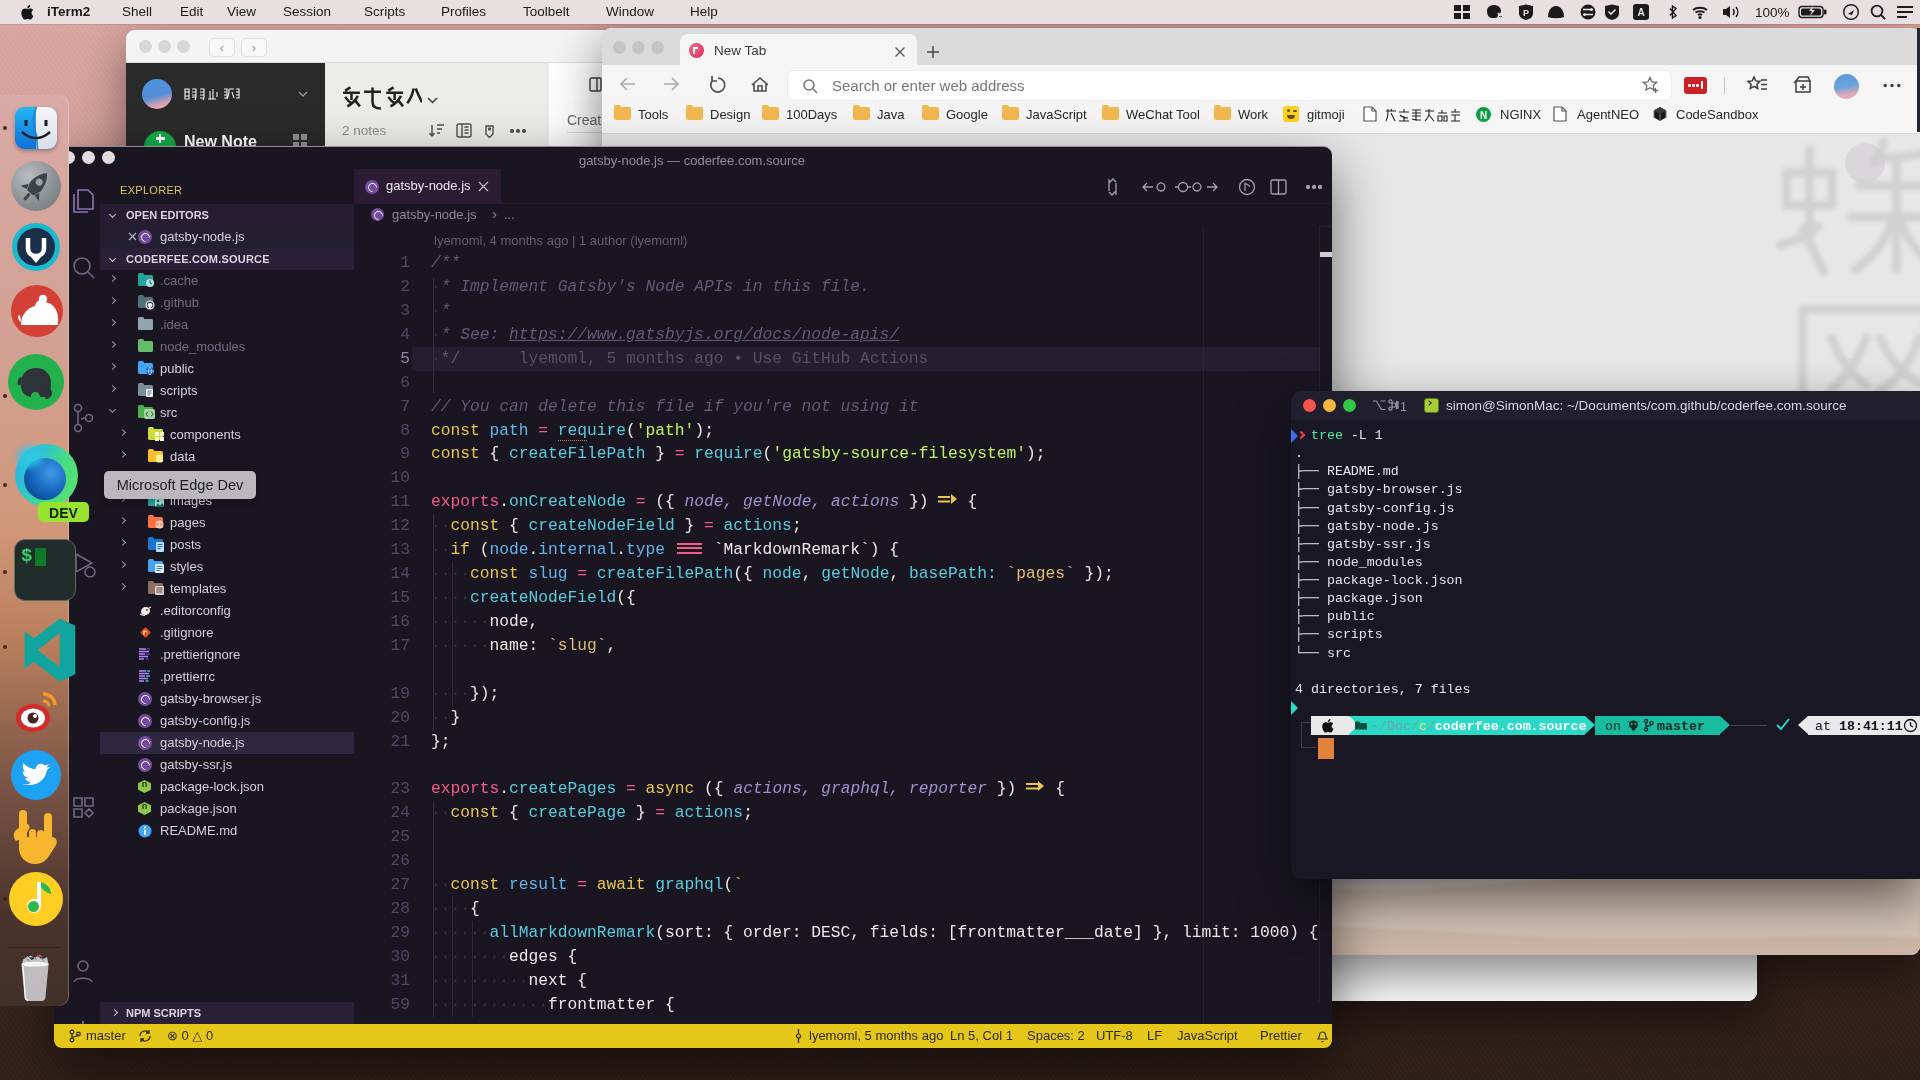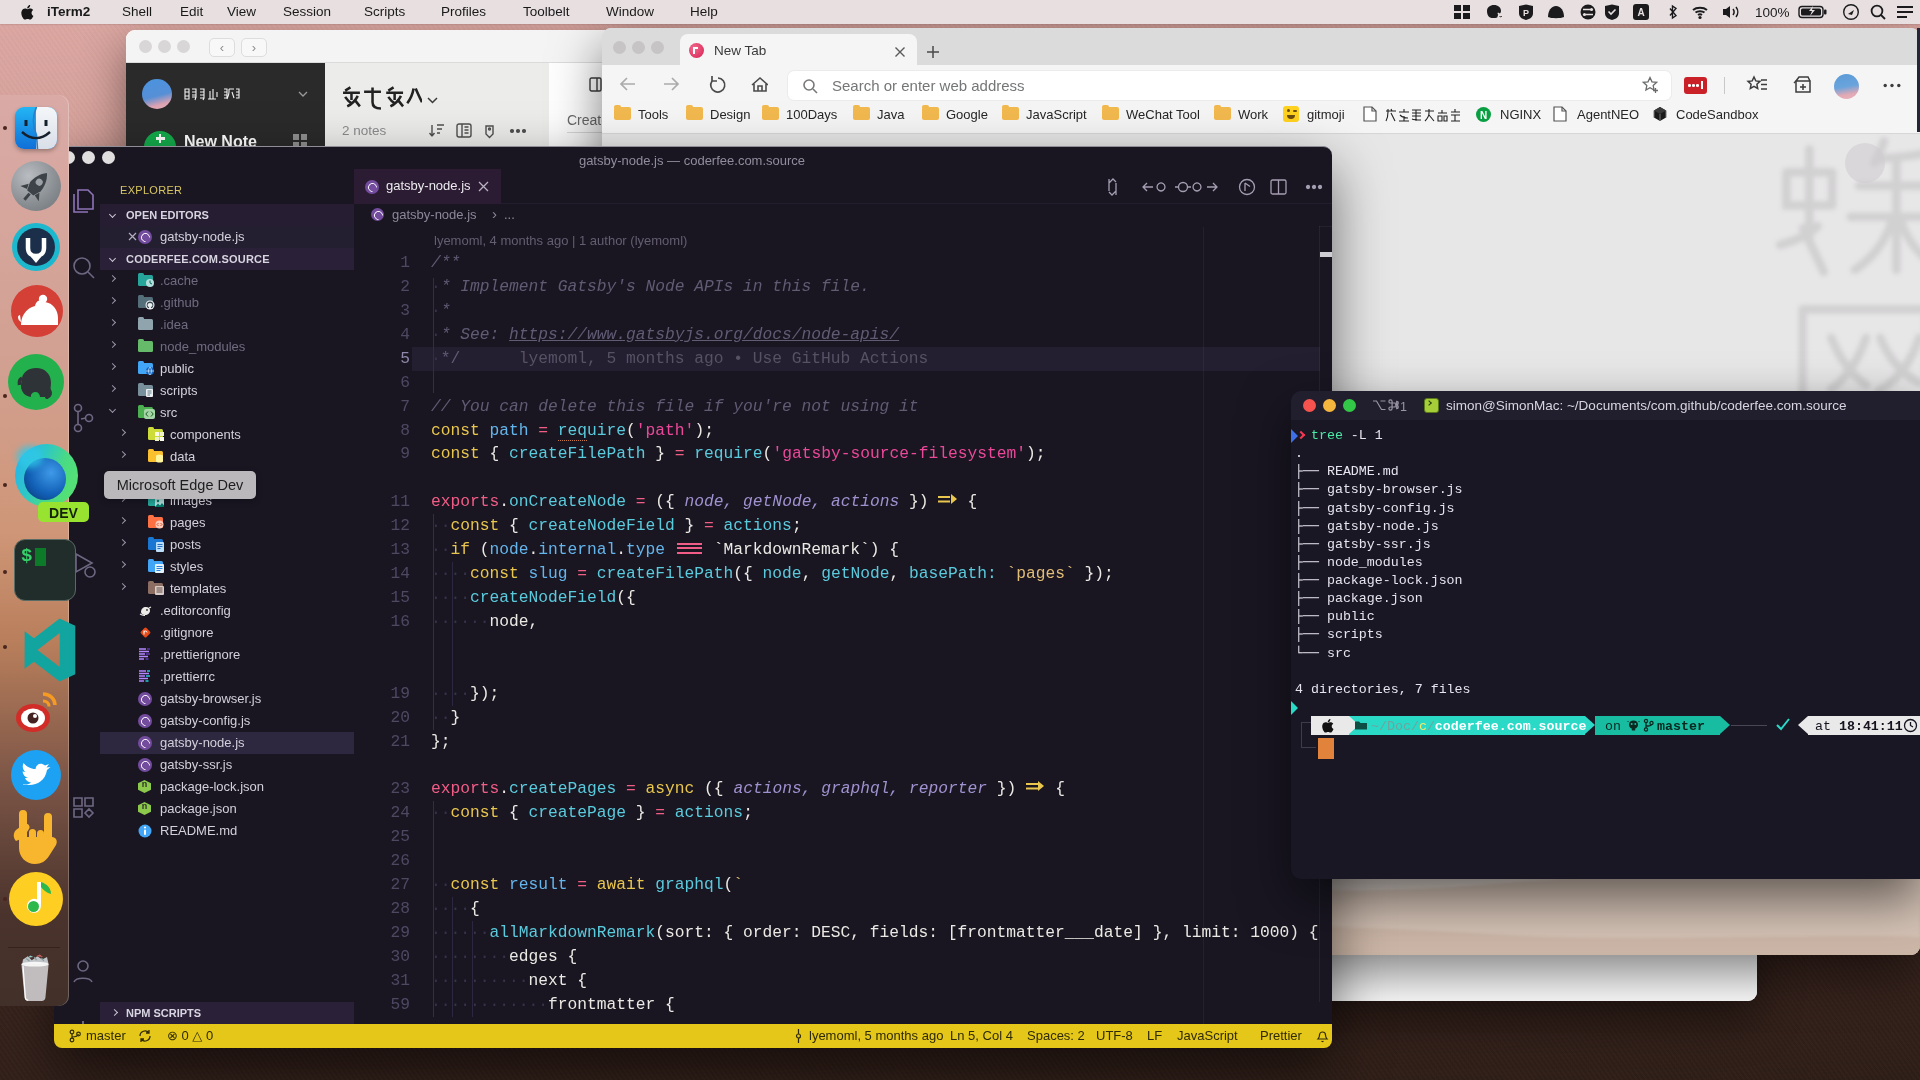--- a/index.html
+++ b/index.html
@@ -56,21 +56,21 @@
 .npmico{position:absolute;left:38px;top:4px;width:13px;height:13px;background:#8cc84b;clip-path:polygon(50% 0,100% 25%,100% 75%,50% 100%,0 75%,0 25%)}
 .npmico:before{content:"n";position:absolute;left:0;width:13px;text-align:center;top:-1px;font-size:9px;color:#2d2d2d;font-weight:bold}
 
 #vscode .tabbar{left:300px;top:22px;width:978px;height:35px;border-bottom:1px solid #221e2e}
 #vscode .tab1{position:absolute;left:0;top:0;width:147px;height:35px;background:#2b1b33}
 #vscode .crumbs{left:300px;top:57px;width:978px;height:23px;color:#8d8798;font-size:13px}
 .cl{position:absolute;left:300px;width:966px;height:24px;font-family:"Liberation Mono",monospace;font-size:16.25px;line-height:24px;white-space:pre}
 .cl .ln{position:absolute;left:0;width:56px;text-align:right;color:#4e4863}
 .cl .ct{position:absolute;left:77px}
 .cm{color:#615b74;font-style:italic}
-.yy{color:#e9c64d}.pk{color:#f25d87}.cy{color:#5acbdd}.bl{color:#64b5ec}.oo{color:#ec4899}.o2{color:#e2bd75}.pu{color:#a091cf;font-style:italic}.wh{color:#ece9e4}.dt{color:#37324a}
+.yy{color:#e9c64d}.pk{color:#f25d87}.cy{color:#5acbdd}.bl{color:#64b5ec}.oo{color:#bef264}.o2{color:#e2bd75}.pu{color:#a091cf;font-style:italic}.wh{color:#ece9e4}.dt{color:#37324a}
 .lig-eq{display:inline-block;width:29px;height:11px;vertical-align:baseline;background:repeating-linear-gradient(#f25d87 0 2px,transparent 2px 4.5px);background-size:25px 11px;background-repeat:no-repeat;background-position:2px 0}
 .lig-ar{display:inline-block;position:relative;width:19.5px;height:12px}
 .lig-ar:before{content:"";position:absolute;left:0px;top:2px;width:12px;height:1.8px;background:#e9c64d;box-shadow:0 4.5px 0 #e9c64d}
 .lig-ar:after{content:"";position:absolute;right:1px;top:-.5px;border-left:6.5px solid #e9c64d;border-top:5.5px solid transparent;border-bottom:5.5px solid transparent}
 #vscode .statusbar{left:0;top:877px;width:1278px;height:24px;background:#e4c718;border-radius:0 0 8px 8px;color:#2f2a08;font-size:13px}
 #vscode .statusbar span{position:absolute;top:3.5px;white-space:nowrap}
 
 #term{left:1291px;top:391px;width:629px;height:488px;border-radius:10px 0 0 10px;background:#1a1725;z-index:20;box-shadow:0 20px 50px rgba(0,0,0,.55)}
 #term .tbar{left:0;top:0;width:100%;height:29px;background:#211e2d;border-radius:10px 0 0 0}
 #term .tl{top:8px;width:13px;height:13px;border-radius:50%}
@@ -567,26 +567,28 @@
     <div class="ab" style="left:1266px;top:105px;width:12px;height:5px;background:#cfcdd4"></div>
     <div class="cl" style="top:104px"><span class="ln">1</span><span class="ct"><span class="cm">/**</span></span></div>
     <div class="cl" style="top:128px"><span class="ln">2</span><span class="ct"><span class="dt">·</span><span class="cm">* Implement Gatsby's Node APIs in this file.</span></span></div>
     <div class="cl" style="top:152px"><span class="ln">3</span><span class="ct"><span class="dt">·</span><span class="cm">*</span></span></div>
     <div class="cl" style="top:176px"><span class="ln">4</span><span class="ct"><span class="dt">·</span><span class="cm">* See: <span style="text-decoration:underline">https://www.gatsbyjs.org/docs/node-apis/</span></span></span></div>
     <div class="cl" style="top:200px"><span class="ln" style="color:#8f87a8">5</span><span class="ct"><span class="dt">·</span><span class="cm" style="font-style:normal">*/</span><span style="color:#575164">      lyemoml, 5 months ago • Use GitHub Actions</span></span></div>
     <div class="cl" style="top:224px"><span class="ln">6</span></div>
     <div class="cl" style="top:248px"><span class="ln">7</span><span class="ct"><span class="cm">// You can delete this file if you're not using it</span></span></div>
     <div class="cl" style="top:272px"><span class="ln">8</span><span class="ct"><span class="yy">const</span><span class="bl"> path </span><span class="pk">=</span><span class="cy"> <span style="border-bottom:1.5px dotted #c87b43">req</span>uire</span><span class="wh">(</span><span class="oo">'path'</span><span class="wh">);</span></span></div>
     <div class="cl" style="top:295px"><span class="ln">9</span><span class="ct"><span class="yy">const</span><span class="wh"> { </span><span class="cy">createFilePath</span><span class="wh"> } </span><span class="pk">=</span><span class="cy"> require</span><span class="wh">(</span><span class="oo">'gatsby-source-filesystem'</span><span class="wh">);</span></span></div>
+    <div class="cl" style="top:319px"><span class="ln">10</span></div>
     <div class="cl" style="top:343px"><span class="ln">11</span><span class="ct"><span class="pk">exports</span><span class="wh">.</span><span class="cy">onCreateNode</span><span class="wh"> </span><span class="pk">=</span><span class="wh"> ({ </span><span class="pu">node, getNode, actions</span><span class="wh"> }) </span><span class="lig-ar"></span><span class="wh"> {</span></span></div>
     <div class="cl" style="top:367px"><span class="ln">12</span><span class="ct"><span class="dt">··</span><span class="yy">const</span><span class="wh"> { </span><span class="cy">createNodeField</span><span class="wh"> } </span><span class="pk">=</span><span class="cy"> actions</span><span class="wh">;</span></span></div>
     <div class="cl" style="top:391px"><span class="ln">13</span><span class="ct"><span class="dt">··</span><span class="yy">if</span><span class="wh"> (</span><span class="bl">node</span><span class="wh">.</span><span class="bl">internal</span><span class="wh">.</span><span class="bl">type</span><span class="wh"> </span><span class="lig-eq"></span><span class="wh"> `MarkdownRemark`) {</span></span></div>
     <div class="cl" style="top:415px"><span class="ln">14</span><span class="ct"><span class="dt">····</span><span class="yy">const</span><span class="bl"> slug </span><span class="pk">=</span><span class="cy"> createFilePath</span><span class="wh">({ </span><span class="cy">node</span><span class="wh">, </span><span class="cy">getNode</span><span class="wh">, </span><span class="cy">basePath:</span><span class="o2"> `pages`</span><span class="wh"> });</span></span></div>
     <div class="cl" style="top:439px"><span class="ln">15</span><span class="ct"><span class="dt">····</span><span class="cy">createNodeField</span><span class="wh">({</span></span></div>
     <div class="cl" style="top:463px"><span class="ln">16</span><span class="ct"><span class="dt">······</span><span class="wh">node,</span></span></div>
+    <div class="cl" style="top:487px"><span class="ln">17</span><span class="ct"><span class="dt">······</span><span class="wh">name: </span><span class="o2">`slug`</span><span class="wh">,</span></span></div>
     <div class="cl" style="top:535px"><span class="ln">19</span><span class="ct"><span class="dt">····</span><span class="wh">});</span></span></div>
     <div class="cl" style="top:559px"><span class="ln">20</span><span class="ct"><span class="dt">··</span><span class="wh">}</span></span></div>
     <div class="cl" style="top:583px"><span class="ln">21</span><span class="ct"><span class="wh">};</span></span></div>
     <div class="cl" style="top:630px"><span class="ln">23</span><span class="ct"><span class="pk">exports</span><span class="wh">.</span><span class="cy">createPages</span><span class="wh"> </span><span class="pk">=</span><span class="yy"> async</span><span class="wh"> ({ </span><span class="pu">actions, graphql, reporter</span><span class="wh"> }) </span><span class="lig-ar"></span><span class="wh"> {</span></span></div>
     <div class="cl" style="top:654px"><span class="ln">24</span><span class="ct"><span class="dt">··</span><span class="yy">const</span><span class="wh"> { </span><span class="cy">createPage</span><span class="wh"> } </span><span class="pk">=</span><span class="cy"> actions</span><span class="wh">;</span></span></div>
     <div class="cl" style="top:678px"><span class="ln">25</span></div>
     <div class="cl" style="top:702px"><span class="ln">26</span></div>
     <div class="cl" style="top:726px"><span class="ln">27</span><span class="ct"><span class="dt">··</span><span class="yy">const</span><span class="bl"> result </span><span class="pk">=</span><span class="yy"> await</span><span class="cy"> graphql</span><span class="wh">(</span><span class="o2">`</span></span></div>
     <div class="cl" style="top:750px"><span class="ln">28</span><span class="ct"><span class="dt">····</span><span class="wh">{</span></span></div>
     <div class="cl" style="top:774px"><span class="ln">29</span><span class="ct"><span class="dt">······</span><span class="cy">allMarkdownRemark</span><span class="wh">(sort: { order: DESC, fields: [frontmatter___date] }, limit: 1000) {</span></span></div>
@@ -603,21 +605,21 @@
       <span style="left:32px">master</span>
       <svg style="position:absolute;left:84px;top:5px" width="14" height="14" viewBox="0 0 14 14" fill="none" stroke="#2f2a08" stroke-width="1.3">
           <path d="M2 7a5 5 0 0 1 9-3M12 7a5 5 0 0 1-9 3M11 1v3h-3M3 13v-3h3"></path>
         </svg>
       <span style="left:113px">⊗ 0 △ 0</span>
       <svg style="position:absolute;left:740px;top:5px" width="9" height="14" viewBox="0 0 9 14" fill="none" stroke="#2f2a08" stroke-width="1.2">
           <circle cx="4.5" cy="7" r="2"></circle>
           <path d="M4.5 0v5M4.5 9v5"></path>
         </svg>
       <span style="left:755px">lyemoml, 5 months ago</span>
-      <span style="left:896px">Ln 5, Col 4</span>
+      <span style="left:896px">Ln 5, Col 1</span>
       <span style="left:973px">Spaces: 2</span>
       <span style="left:1042px">UTF-8</span>
       <span style="left:1093px">LF</span>
       <span style="left:1123px">JavaScript</span>
       <span style="left:1206px">Prettier</span>
       <svg style="position:absolute;left:1262px;top:4px" width="13" height="15" viewBox="0 0 13 15" fill="none" stroke="#2f2a08" stroke-width="1.2">
           <path d="M2 11c1-1 1.5-2 1.5-4a3 3 0 0 1 6 0c0 2 .5 3 1.5 4zM5.5 13a1.2 1.2 0 0 0 2 0"></path>
         </svg>
     </div>
   </div>

